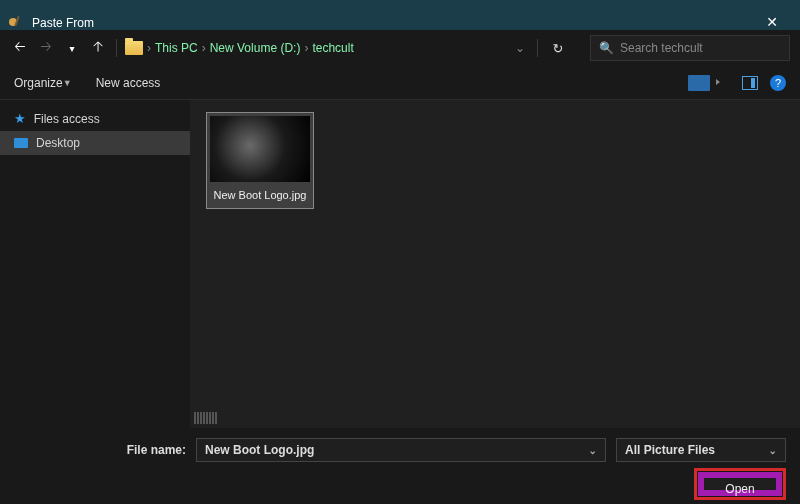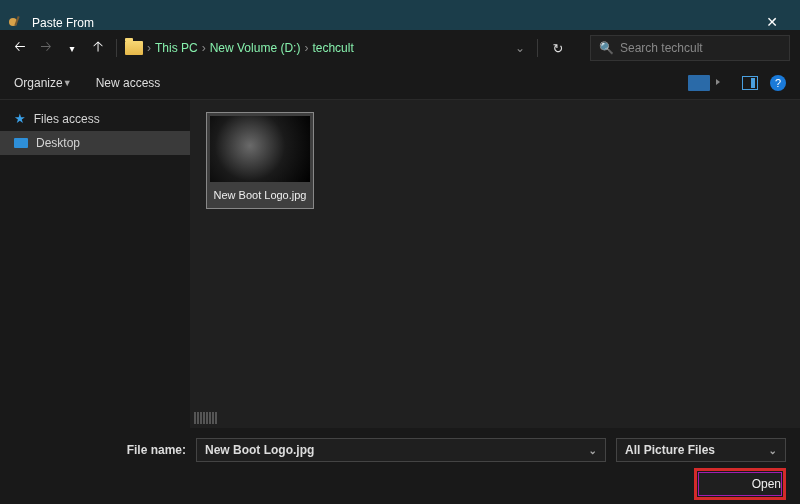--- a/index.html
+++ b/index.html
@@ -41,21 +41,21 @@
 .grip { position:absolute; left:4px; bottom:4px; width:40px; height:12px; display:flex; gap:1px;}
 .grip span { width:2px; background:#555; }
 .bottom { padding: 10px 14px 14px 14px; background:#191919;}
 .row { display:flex; align-items:center; gap:10px; margin-bottom:10px;font-weight:bold;}
 .label { width: 172px; text-align:right; color:#ddd; }
 .combo { background:#1f1f1f; border:1px solid #444; height:24px; display:flex; align-items:center; padding:0 8px; color:#ddd; position:relative;}
 .combo .chev { position:absolute; right:8px; color:#aaa; font-size:10px;}
 .fname { flex:1; }
 .filter { width:170px;}
 .btns { display:flex; justify-content:flex-end; gap:10px; padding-right:4px;}
-.btn { width:84px; height:24px; background:#1f1f1f; border:1px solid #a21caf; color:#eee; font-size:12px; text-align:right; line-height:22px;}
+.btn { width:84px; height:24px; background:#1f1f1f; border:6px solid #a21caf; color:#eee; font-size:12px; text-align:center; line-height:22px;}
 .btn.open { outline:3px solid #d42a2a; outline-offset:1px;}
 .sep { width:1px; height:18px; background:#3a3a3a; margin:0 2px;}
 </style>
 </head>
 <body>
 
 <div class="titlebar">
   <span class="icon">
     <svg viewBox="0 0 16 16" width="16" height="16">
         <circle cx="5" cy="8" r="4" fill="#d8a24a"></circle>

